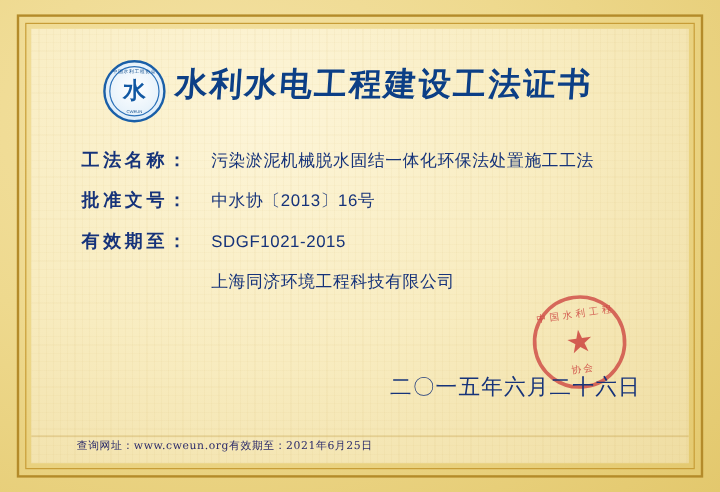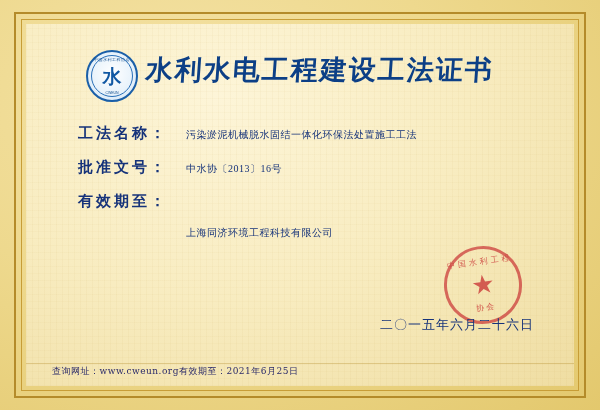--- a/index.html
+++ b/index.html
@@ -119,42 +119,41 @@
     white-space: nowrap;
     transform: skewX(-4deg);
   }
 
   
   .fields {
     position: absolute;
     left: 42px;
     right: 32px;
     top: 100px;
-    margin-left: 10px;
   }
   .field-row {
     display: flex;
     align-items: baseline;
     margin-bottom: 12px;
     min-height: 22px;
   }
   .field-label {
     width: 108px;
     flex: 0 0 108px;
     font-family: "DejaVu Serif", serif;
     font-size: 15px;
     font-weight: bold;
     color: #16337a;
     letter-spacing: 3px;
     white-space: nowrap;
   }
   .field-value {
     flex: 1;
-    font-family: Liberation Serif, serif;
-    font-size: 10px;
+    font-family: Liberation Sans, sans-serif;
+    font-size: 14px;
     color: #16337a;
     letter-spacing: 0.5px;
     white-space: nowrap;
   }
   .field-value.sub {
     margin-left: 0;
   }
   .subrow {
     display: flex;
     margin-bottom: 12px;
@@ -164,21 +163,21 @@
     width: 108px;
     flex: 0 0 108px;
   }
 
   
   .date-line {
     position: absolute;
     right: 40px;
     bottom: 52px;
     font-family: Liberation Serif, serif;
-    font-size: 13px;
+    font-size: 18px;
     color: #16337a;
     letter-spacing: 1px;
     white-space: nowrap;
   }
 
   .seal {
     position: absolute;
     right: 52px;
     bottom: 62px;
     width: 78px;
@@ -215,21 +214,21 @@
     text-align: center;
     font-size: 8px;
     color: rgba(196, 32, 38, 0.85);
     letter-spacing: 2px;
     font-family: "DejaVu Serif", serif;
   }
 
   
   .footer {
     position: absolute;
-    left: 26px;
+    left: 38px;
     right: 30px;
     bottom: 8px;
     display: flex;
     align-items: baseline;
   }
   .footer-website {
     font-family: "DejaVu Serif", serif;
     font-size: 9px;
     color: #2a2a6a;
     letter-spacing: 0.5px;
@@ -276,20 +275,21 @@
         <div class="field-value">污染淤泥机械脱水固结一体化环保法处置施工工法</div>
       </div>
 
       <div class="field-row">
         <div class="field-label">批准文号：</div>
         <div class="field-value">中水协〔2013〕16号</div>
       </div>
 
       <div class="field-row">
         <div class="field-label">有效期至：</div>
+        <div class="field-value">SDGF1021-2015</div>
       </div>
 
       <div class="subrow">
         <div class="spacer"></div>
         <div class="field-value sub">上海同济环境工程科技有限公司</div>
       </div>
 
 
     </div>
 

